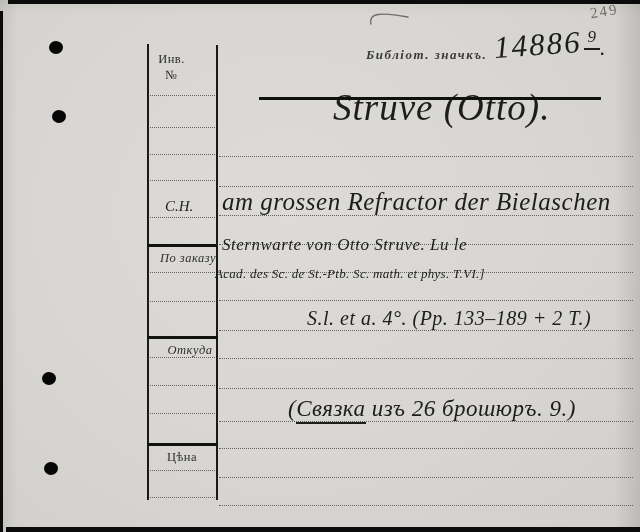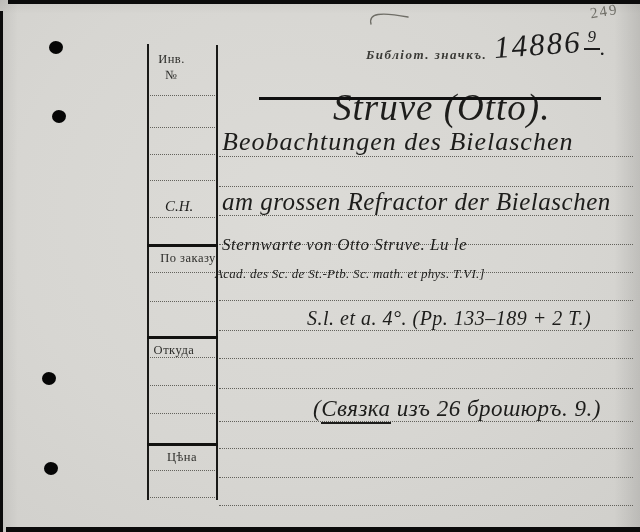--- a/index.html
+++ b/index.html
@@ -68,22 +68,22 @@
   <div class="dotline" style="left:150px; top:385px; width:65px;"></div>
   <div class="dotline" style="left:150px; top:413px; width:65px;"></div>
   <div class="dotline" style="left:150px; top:470px; width:65px;"></div>
   <div class="dotline" style="left:150px; top:497px; width:65px;"></div>
 
   <div class="printed" style="left:148px; top:52px; width:47px;">
     <div>Инв.</div>
     <div>№</div>
   </div>
   <div class="hw" style="left:165px; top:199px; font-size:15px;">С.Н.</div>
-  <div class="printed" style="left:148px; top:251px; width:80px;">По заказу</div>
-  <div class="printed" style="left:140px; top:343px; width:68px;">Откуда</div>
+  <div class="printed" style="left:148px; top:251px; width:80px;font-style:italic;">По заказу</div>
+  <div class="printed" style="left:156px; top:343px; width:68px;font-style:italic;">Откуда</div>
   <div class="printed" style="left:148px; top:450px; width:68px;">Цѣна</div>
 
   <div class="dotline" style="left:219px; top:156px; width:414px;"></div>
   <div class="dotline" style="left:219px; top:186px; width:414px;"></div>
   <div class="dotline" style="left:219px; top:215px; width:414px;"></div>
   <div class="dotline" style="left:219px; top:244px; width:414px;"></div>
   <div class="dotline" style="left:219px; top:272px; width:414px;"></div>
   <div class="dotline" style="left:219px; top:300px; width:414px;"></div>
   <div class="dotline" style="left:219px; top:330px; width:414px;"></div>
   <div class="dotline" style="left:219px; top:358px; width:414px;"></div>
@@ -98,23 +98,22 @@
     <path d="M3 14 Q1 6 10 4.5 T40 7" fill="none" stroke="#6f6e67" stroke-width="1.4" stroke-linecap="round"></path>
   </svg>
 
   <div class="stamp" style="left:366px; top:47px;">Библіот. значкъ.</div>
   <div class="shelf" style="left:494px; top:27px;">
     <span class="digits">14886</span><span class="sup">9</span><span class="dot">.</span>
   </div>
   <div class="hw" style="left:333px; top:61px; font-size:37px; letter-spacing:1px;margin-top:28px;">Struve (Otto).</div>
   <div class="author-underline" style="left:259px; top:97px; width:342px;"></div>
 
-  <div class="hw" style="left:222px; top:129px; font-size:26px; letter-spacing:1px;">Beobachtungen des Bielaschen</div>
   <div class="hw" style="left:222px; top:189px; font-size:25px; letter-spacing:0.5px;">am grossen Refractor der Bielaschen</div>
   <div class="hw" style="left:222px; top:236px; font-size:17px; letter-spacing:0.5px;">Sternwarte von Otto Struve. Lu le</div>
   <div class="hw" style="left:215px; top:267px; font-size:13px; letter-spacing:0.3px;">Acad. des Sc. de St.-Ptb. Sc. math. et phys. T.VI.]</div>
   <div class="hw" style="left:307px; top:308px; font-size:20px; letter-spacing:0.5px;">S.l. et a. 4°. (Pp. 133–189 + 2 T.)</div>
 
-  <div class="hw" style="left:288px; top:397px; font-size:23px; letter-spacing:0.5px;margin-left:25px;">
+  <div class="hw" style="left:288px; top:397px; font-size:23px; letter-spacing:0.5px;">
     <span>(</span><span class="uword">Связка</span><span> изъ 26 брошюръ. 9.)</span>
   </div>
 
 </div>
 
 </body></html>

